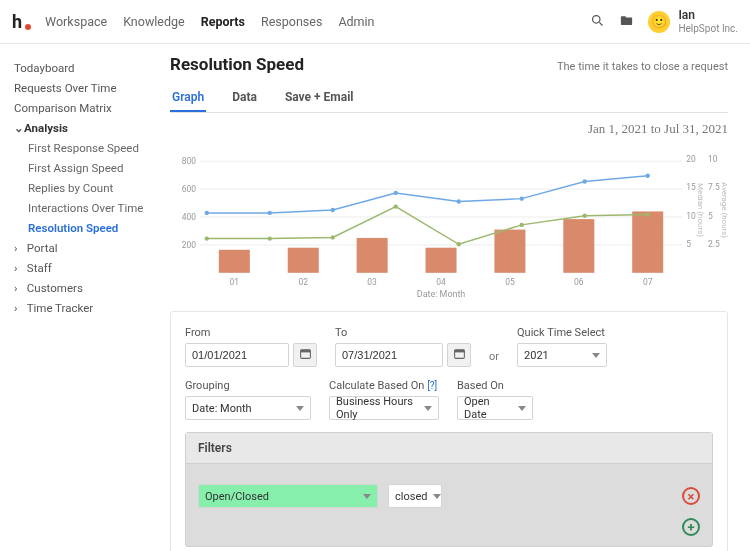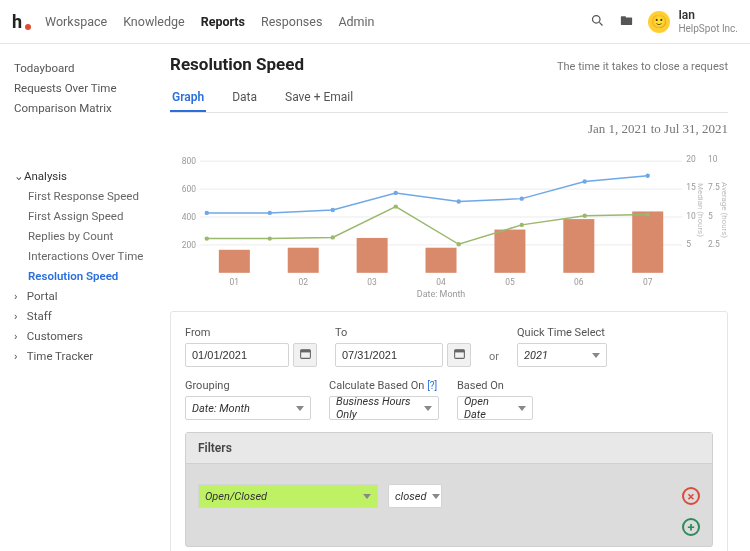--- a/index.html
+++ b/index.html
@@ -18,29 +18,29 @@
   .userblock .meta { line-height:1.1; }
   .userblock .name { font-size:12px; font-weight:600; color:#333;}
   .userblock .org { font-size:10px; color:#888;}
 
   .shell { display:flex; }
   
   .sidebar { width: 170px; padding: 14px 8px 14px 14px; font-size: 11.5px; color:#555; }
   .sidebar .item { padding: 3px 0; cursor:pointer; }
   .sidebar .item.sub { padding-left: 14px; color:#666; }
   .sidebar .item.active { color:#2a6fdb; font-weight:600; }
-  .sidebar .item.bold { color:#333; font-weight:400;margin-top:48px; }
+  .sidebar .item.bold { color:#333; font-weight:700; }
   .sidebar .item .chev { display:inline-block; width:10px; color:#555; }
 
   .main { flex:1; padding: 10px 22px 20px 0; }
   .page-head { display:flex; align-items:baseline; justify-content:space-between; margin-bottom:6px;}
   .page-title { font-size:17px; font-weight:700; color:#222; }
   .page-desc { font-size:11px; color:#777; }
   .tabs { display:flex; gap:24px; border-bottom:1px solid #e3e3e3; margin-top:10px; }
-  .tab { padding:6px 2px; font-size:12px; color:#555; cursor:pointer; }
+  .tab { padding:6px 2px; font-size:12px; color:#555; cursor:pointer;font-weight:bold; }
   .tab.active { color:#2a6fdb; border-bottom:2px solid #2a6fdb; font-weight:600; }
 
   .daterange { text-align:right; font-size:13px; color:#777; margin-top:8px;font-family:Liberation Serif, serif; }
 
   
   .chart-wrap { position:relative; height:160px; margin:4px 0 0 0; }
   .chart-wrap svg { width:100%; height:100%; }
   .grid-line { stroke:#ececec; stroke-width:1; }
   .bar { fill:#d88a6b; }
   .line-blue { stroke:#6fa8e6; stroke-width:1.5; fill:none; }
@@ -50,21 +50,21 @@
   .axis-label { font-size:8.5px; fill:#999; }
   .x-axis-title { font-size:9px; fill:#999; text-anchor:middle; }
   .axis-title-right { font-size:8px; fill:#bbb; }
 
   
   .card { border:1px solid #e5e5e5; border-radius:3px; background:#fff; padding:14px; margin-top:10px; }
   .row { display:flex; gap:18px; align-items:flex-end; margin-bottom:12px;}
   .field { display:flex; flex-direction:column; }
   .field label { font-size:11px; color:#555; margin-bottom:4px; }
   .input, .select { height:24px; border:1px solid #d4d4d4; border-radius:2px; background:#fff; font-size:11px; color:#333; padding:0 6px; }
-  .select { display:flex; align-items:center; justify-content:space-between; gap:6px; cursor:pointer;font-style:italic; }
+  .select { display:flex; align-items:center; justify-content:space-between; gap:6px; cursor:pointer; }
   .select .caret { border-left:4px solid transparent; border-right:4px solid transparent; border-top:5px solid #888; }
   .cal-btn { width:24px; height:24px; border:1px solid #d4d4d4; border-radius:2px; background:#f1f1f1; display:flex; align-items:center; justify-content:center; cursor:pointer; }
   .cal-btn svg { width:13px; height:13px; }
   .or-text { font-size:11px; color:#777; padding-bottom:4px;}
 
   .filters-panel { background:#dcdcdc; border:1px solid #cfcfcf; border-radius:3px; padding-bottom: 10px; }
   .filters-head { background:#e8e8e8; padding:8px 12px; font-size:12px; font-weight:600; color:#444; border-bottom:1px solid #d0d0d0;}
   .filters-body { padding:20px 12px 8px 12px; display:flex; align-items:center; gap:10px; position:relative; }
   .filters-actions { position:absolute; right:12px; display:flex; flex-direction:column; gap:6px; }
   .circle-btn { width:18px; height:18px; border-radius:50%; border:2px solid; display:flex; align-items:center; justify-content:center; font-weight:bold; cursor:pointer; font-size:13px; line-height:1; background:transparent;}
@@ -250,21 +250,21 @@
           <div class="select" style="width:76px">
               <span>Open Date</span>
               <span class="caret"></span>
             </div>
         </div>
       </div>
 
       <div class="filters-panel">
         <div class="filters-head">Filters</div>
         <div class="filters-body">
-          <div class="select" style="width:180px; background:#bef264;">
+          <div class="select" style="width:180px; background:#86efac;">
               <span>Open/Closed</span>
               <span class="caret"></span>
             </div>
           <div class="select" style="width:54px; background:#fff;">
               <span>closed</span>
               <span class="caret"></span>
             </div>
           <div class="filters-actions">
             <div class="circle-btn remove">
                 <span>×</span>

